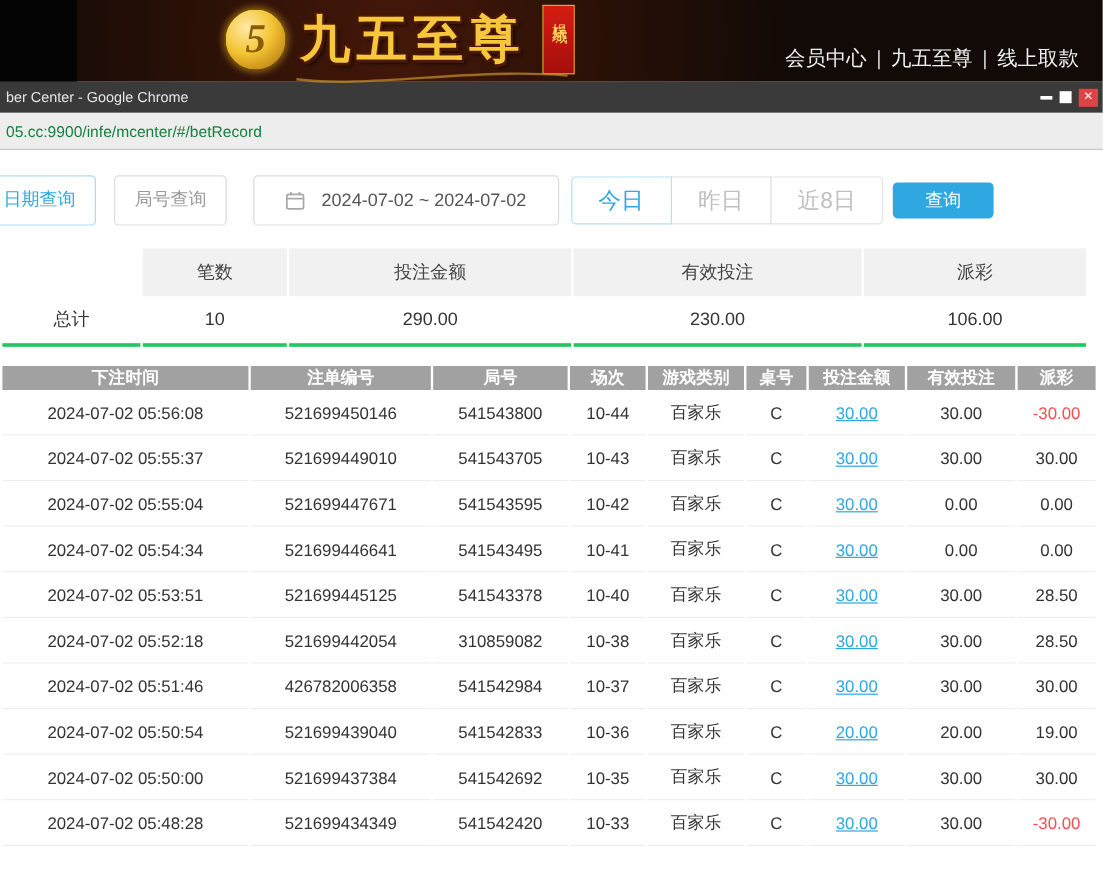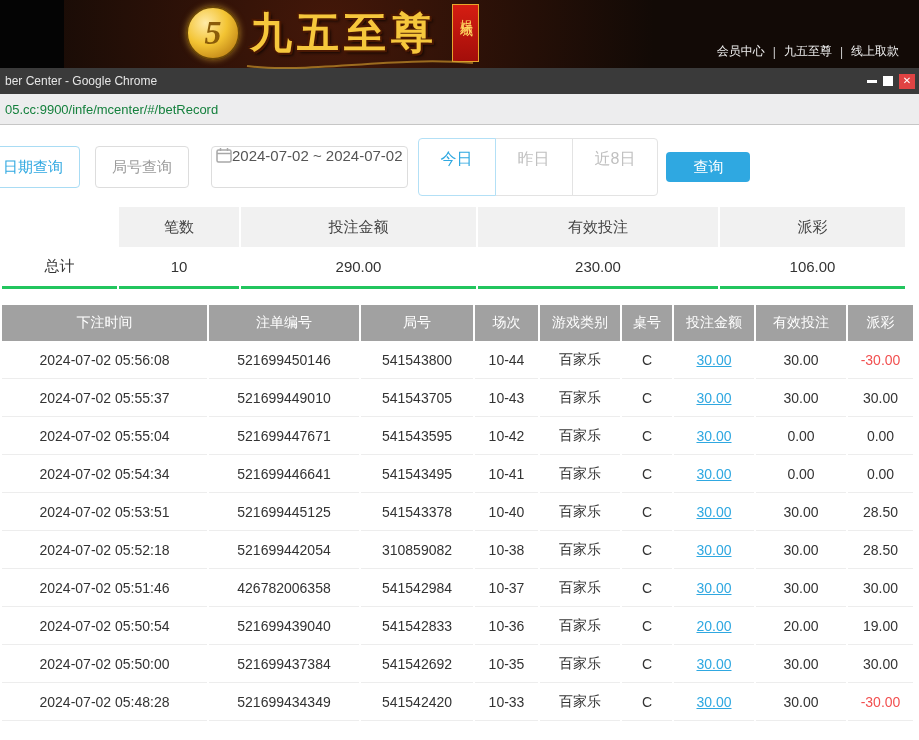--- a/index.html
+++ b/index.html
@@ -18,21 +18,21 @@
   .coin span { font-family:"Liberation Serif", serif; font-style:italic; font-weight:bold;
     font-size:34px; color:#8a5c0a; line-height:1; }
   .logo-text { margin-left:10px; font-size:42px; font-weight:bold; letter-spacing:5px; color:#f6c73c;
     text-shadow: 2px 0 0 #4a1803, -2px 0 0 #4a1803, 0 2px 0 #4a1803, 0 -2px 0 #4a1803,
       2px 2px 0 #4a1803, -2px -2px 0 #4a1803, 3px 3px 3px rgba(0,0,0,.7); }
   .logo-badge { margin-left:14px; background: linear-gradient(#d51d12,#a30e0a); border:1px solid #e6a52c;
     color:#ffd860; writing-mode: vertical-rl; text-orientation: upright; font-size:13px;
     letter-spacing:2px; padding:4px 5px; line-height:1.15; height:58px; }
   .logo-swirl { position:absolute; left:245px; top:54px; opacity:.85; }
   .top-nav { position:absolute; right:12px; bottom:8px; display:flex; align-items:center;
-    font-size:12px; color:#f0f0f0; }
+    font-size:17px; color:#f0f0f0; }
   .top-nav a { color:#f0f0f0; text-decoration:none; padding:0 8px; cursor:pointer; }
   .top-nav .sep { color:#cfcfcf; }
 
   
   .titlebar { height:26px; background:#3a3a3a; display:flex; align-items:center;
     color:#e6e6e6; font-size:12px; padding-left:5px; }
   .win-controls { margin-left:auto; display:flex; align-items:center; gap:6px; padding-right:4px; }
   .wc-min { width:10px; height:3px; background:#fff; }
   .wc-max { width:10px; height:10px; background:#fff; }
   .wc-close { width:16px; height:15px; background:#e04343; color:#fff; font-size:10px;
@@ -40,42 +40,42 @@
   .urlbar { height:31px; background:#ededee; border-bottom:1px solid #c6c6c6; display:flex;
     align-items:center; font-size:13px; color:#15803d; padding-left:5px; }
 
   
   .filter-row { display:flex; align-items:center; margin-top:21px; height:42px; }
   .tab { height:42px; line-height:40px; padding:0 16px; border:1px solid #ddd; border-radius:4px;
     font-size:15px; color:#9a9a9a; background:#fff; cursor:pointer; }
   .tab.first { margin-left:-14px; }
   .tab.active { color:#2fa8e1; border-color:#a9dcf4; }
   .tab + .tab { margin-left:15px; }
-  .datepicker { margin-left:22px; height:42px; display:flex; align-items:flex-start; gap:0;
-    border:1px solid #ddd; border-radius:4px; padding:0 4px; font-size:15px; color:#555; cursor:pointer; }
+  .datepicker { margin-left:22px; height:42px; display:flex; align-items:center; gap:14px;
+    border:1px solid #ddd; border-radius:4px; padding:0 26px; font-size:15px; color:#555; cursor:pointer; }
   .quick-group { display:flex; margin-left:10px; }
-  .qbtn { height:58px; line-height:40px; padding:0 22px; border:1px solid #e3e3e3; background:#fff;
-    color:#c0c0c0; font-size:16px; margin-left:-1px; cursor:pointer; position:relative; }
+  .qbtn { height:40px; line-height:40px; padding:0 22px; border:1px solid #e3e3e3; background:#fff;
+    color:#c0c0c0; font-size:19px; margin-left:-1px; cursor:pointer; position:relative; }
   .qbtn:first-child { border-radius:4px 0 0 4px; margin-left:0; }
   .qbtn:last-child { border-radius:0 4px 4px 0; }
   .qbtn.active { color:#2fa8e1; border-color:#b3e0f6; z-index:2; }
   .query-btn { margin-left:8px; height:30px; padding:0 27px; background:#2fa8e1; border:none;
     border-radius:4px; color:#fff; font-size:15px; cursor:pointer; }
 
   
   table { table-layout:fixed; border-collapse:separate; border-spacing:2px 0; width:895px; }
   .sum-table { margin-top:19px; }
   .sum-table th { background:#f1f1f1; font-weight:normal; height:40px; font-size:15px; color:#444; }
   .sum-table th.blank { background:#fff; }
   .sum-table td { background:#fff; height:42px; text-align:center; font-size:15px; color:#333;
     border-bottom:3px solid #22c55e; }
 
   
   .bet-table { margin-top:16px; }
-  .bet-table th { background:#a1a1a1; color:#fff; font-weight:normal; height:36px; font-size:14px; }
+  .bet-table th { background:#a1a1a1; color:#fff; font-weight:bold; height:20px; font-size:14px; }
   .bet-table td { height:38px; text-align:center; font-size:14px; color:#333;
     border-bottom:1px solid #ededed; background:#fff; }
   .bet-table td.link { color:#2fa8e1; text-decoration:underline; cursor:pointer; }
   .bet-table td.neg { color:#f25050; }
 </style>
 </head>
 <body>
 
 <header class="site-header">
   <div class="corner-block"></div>

